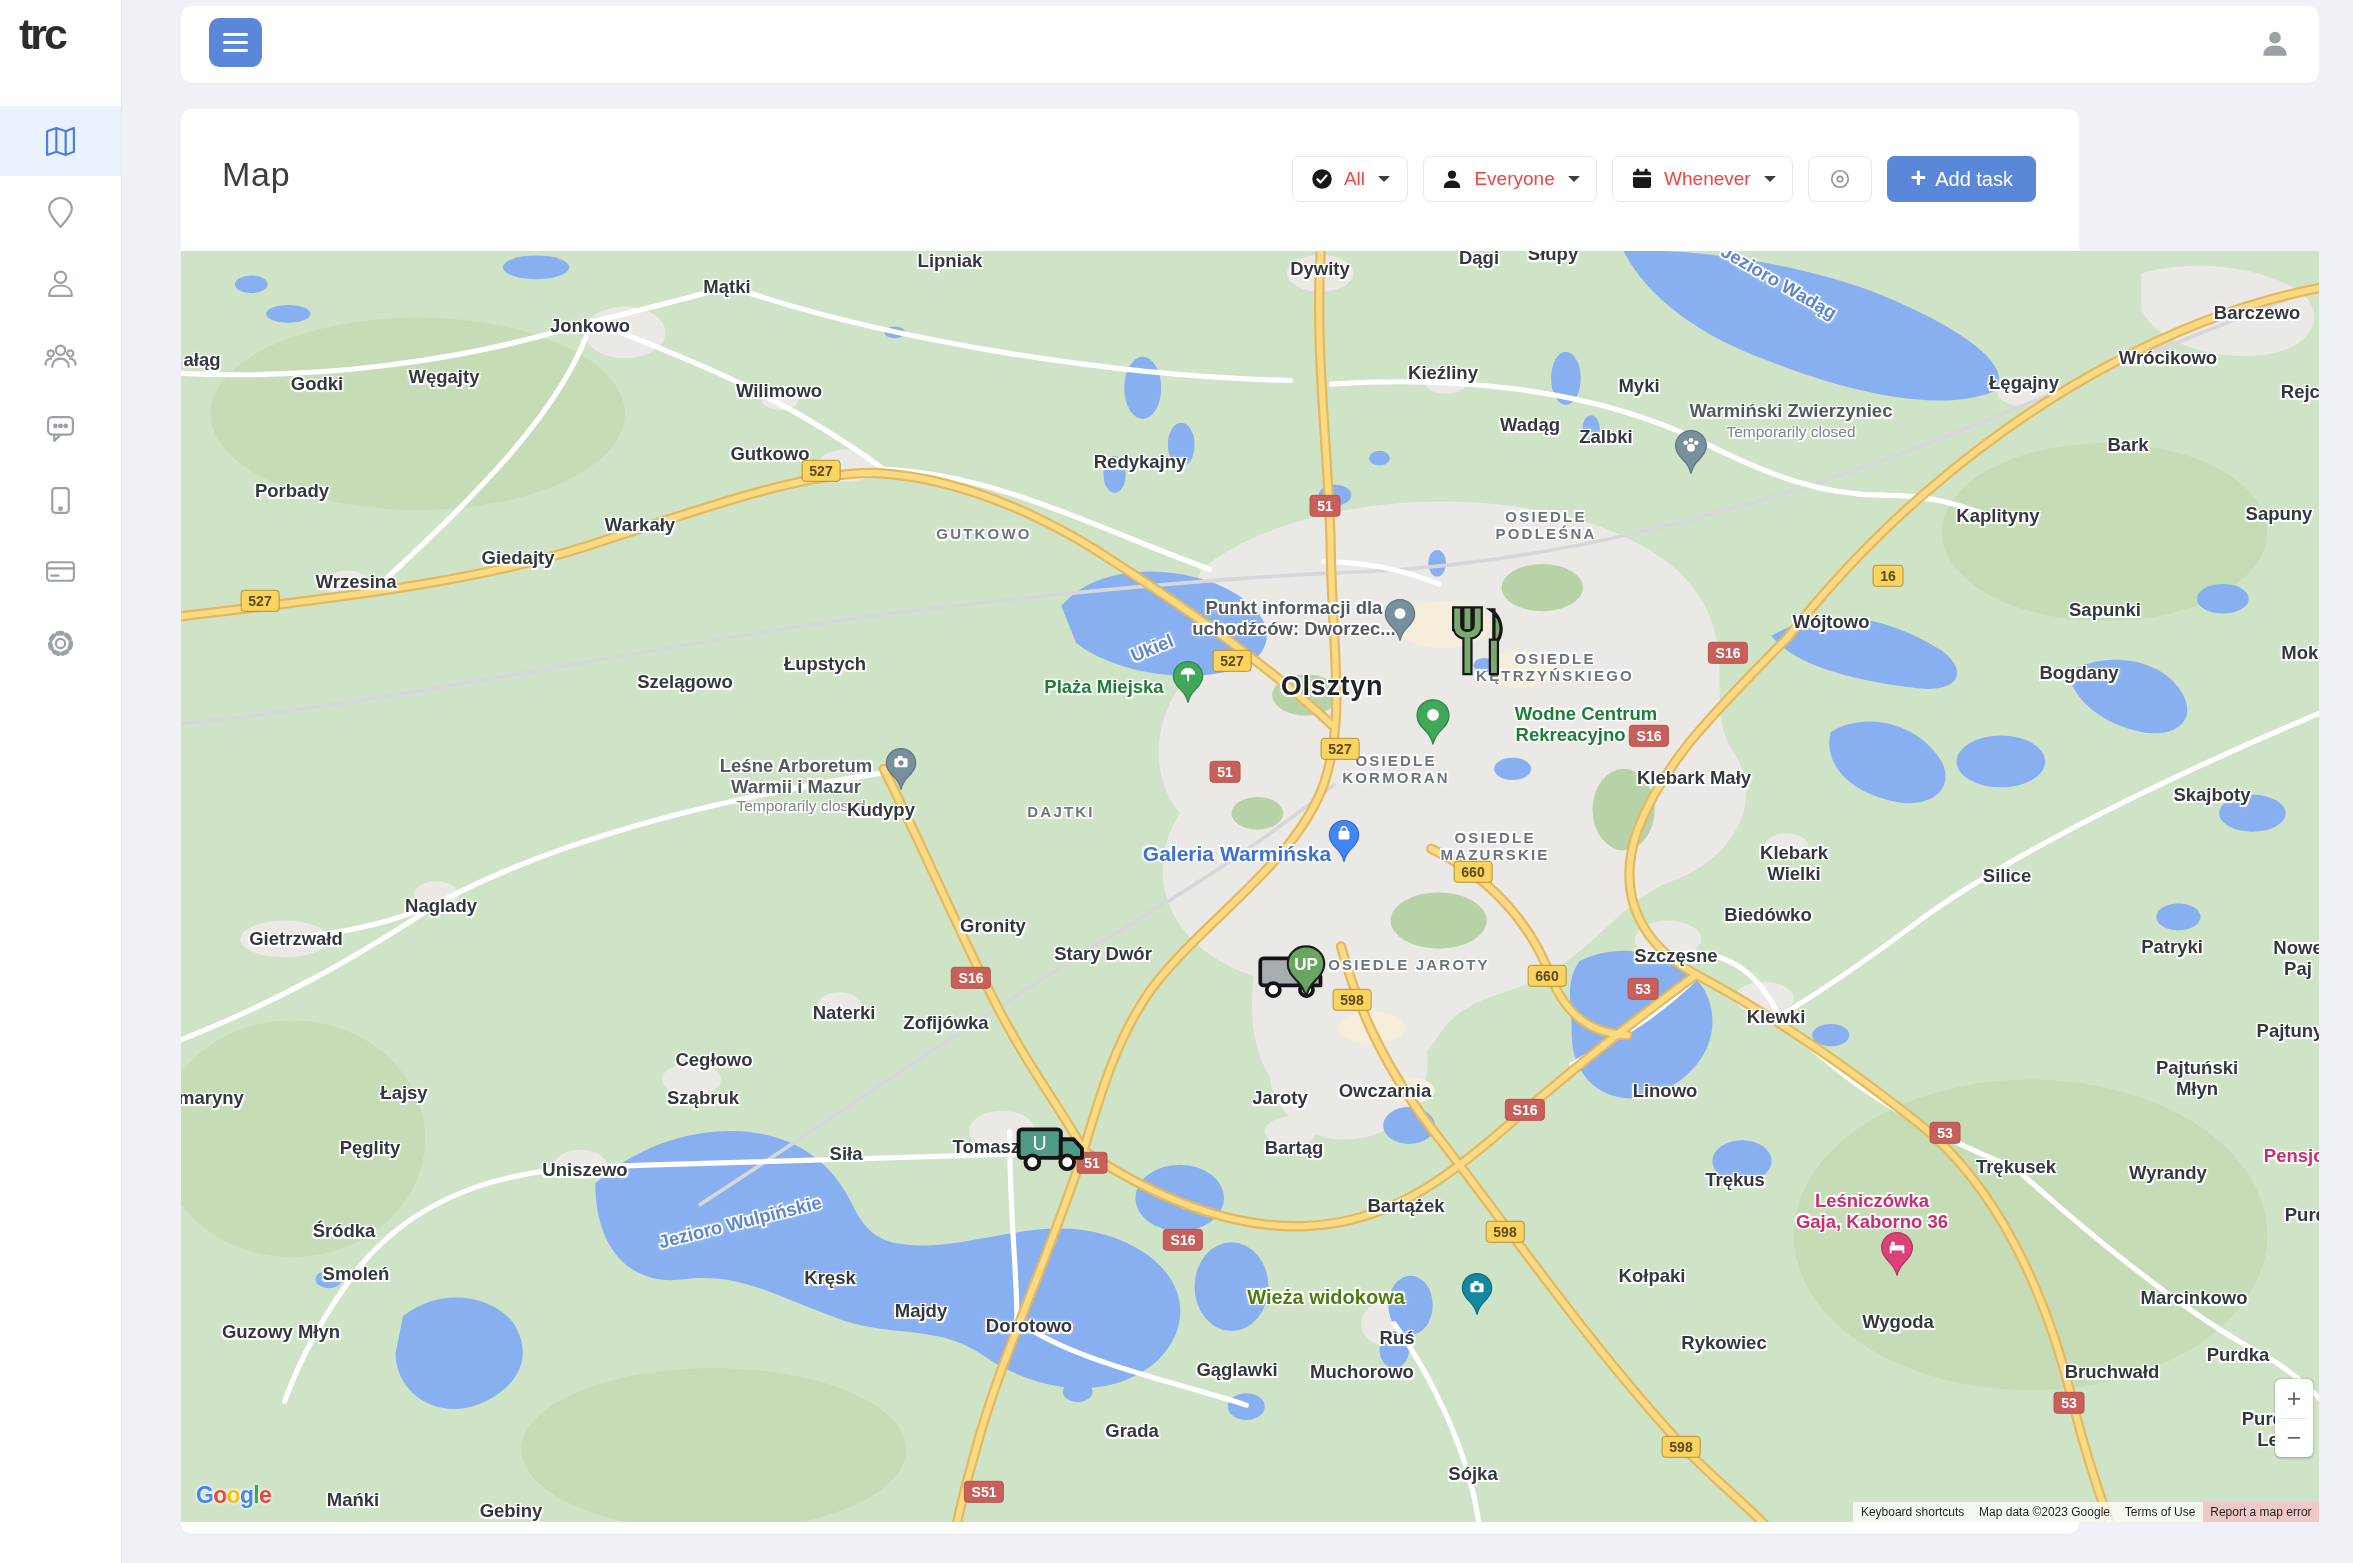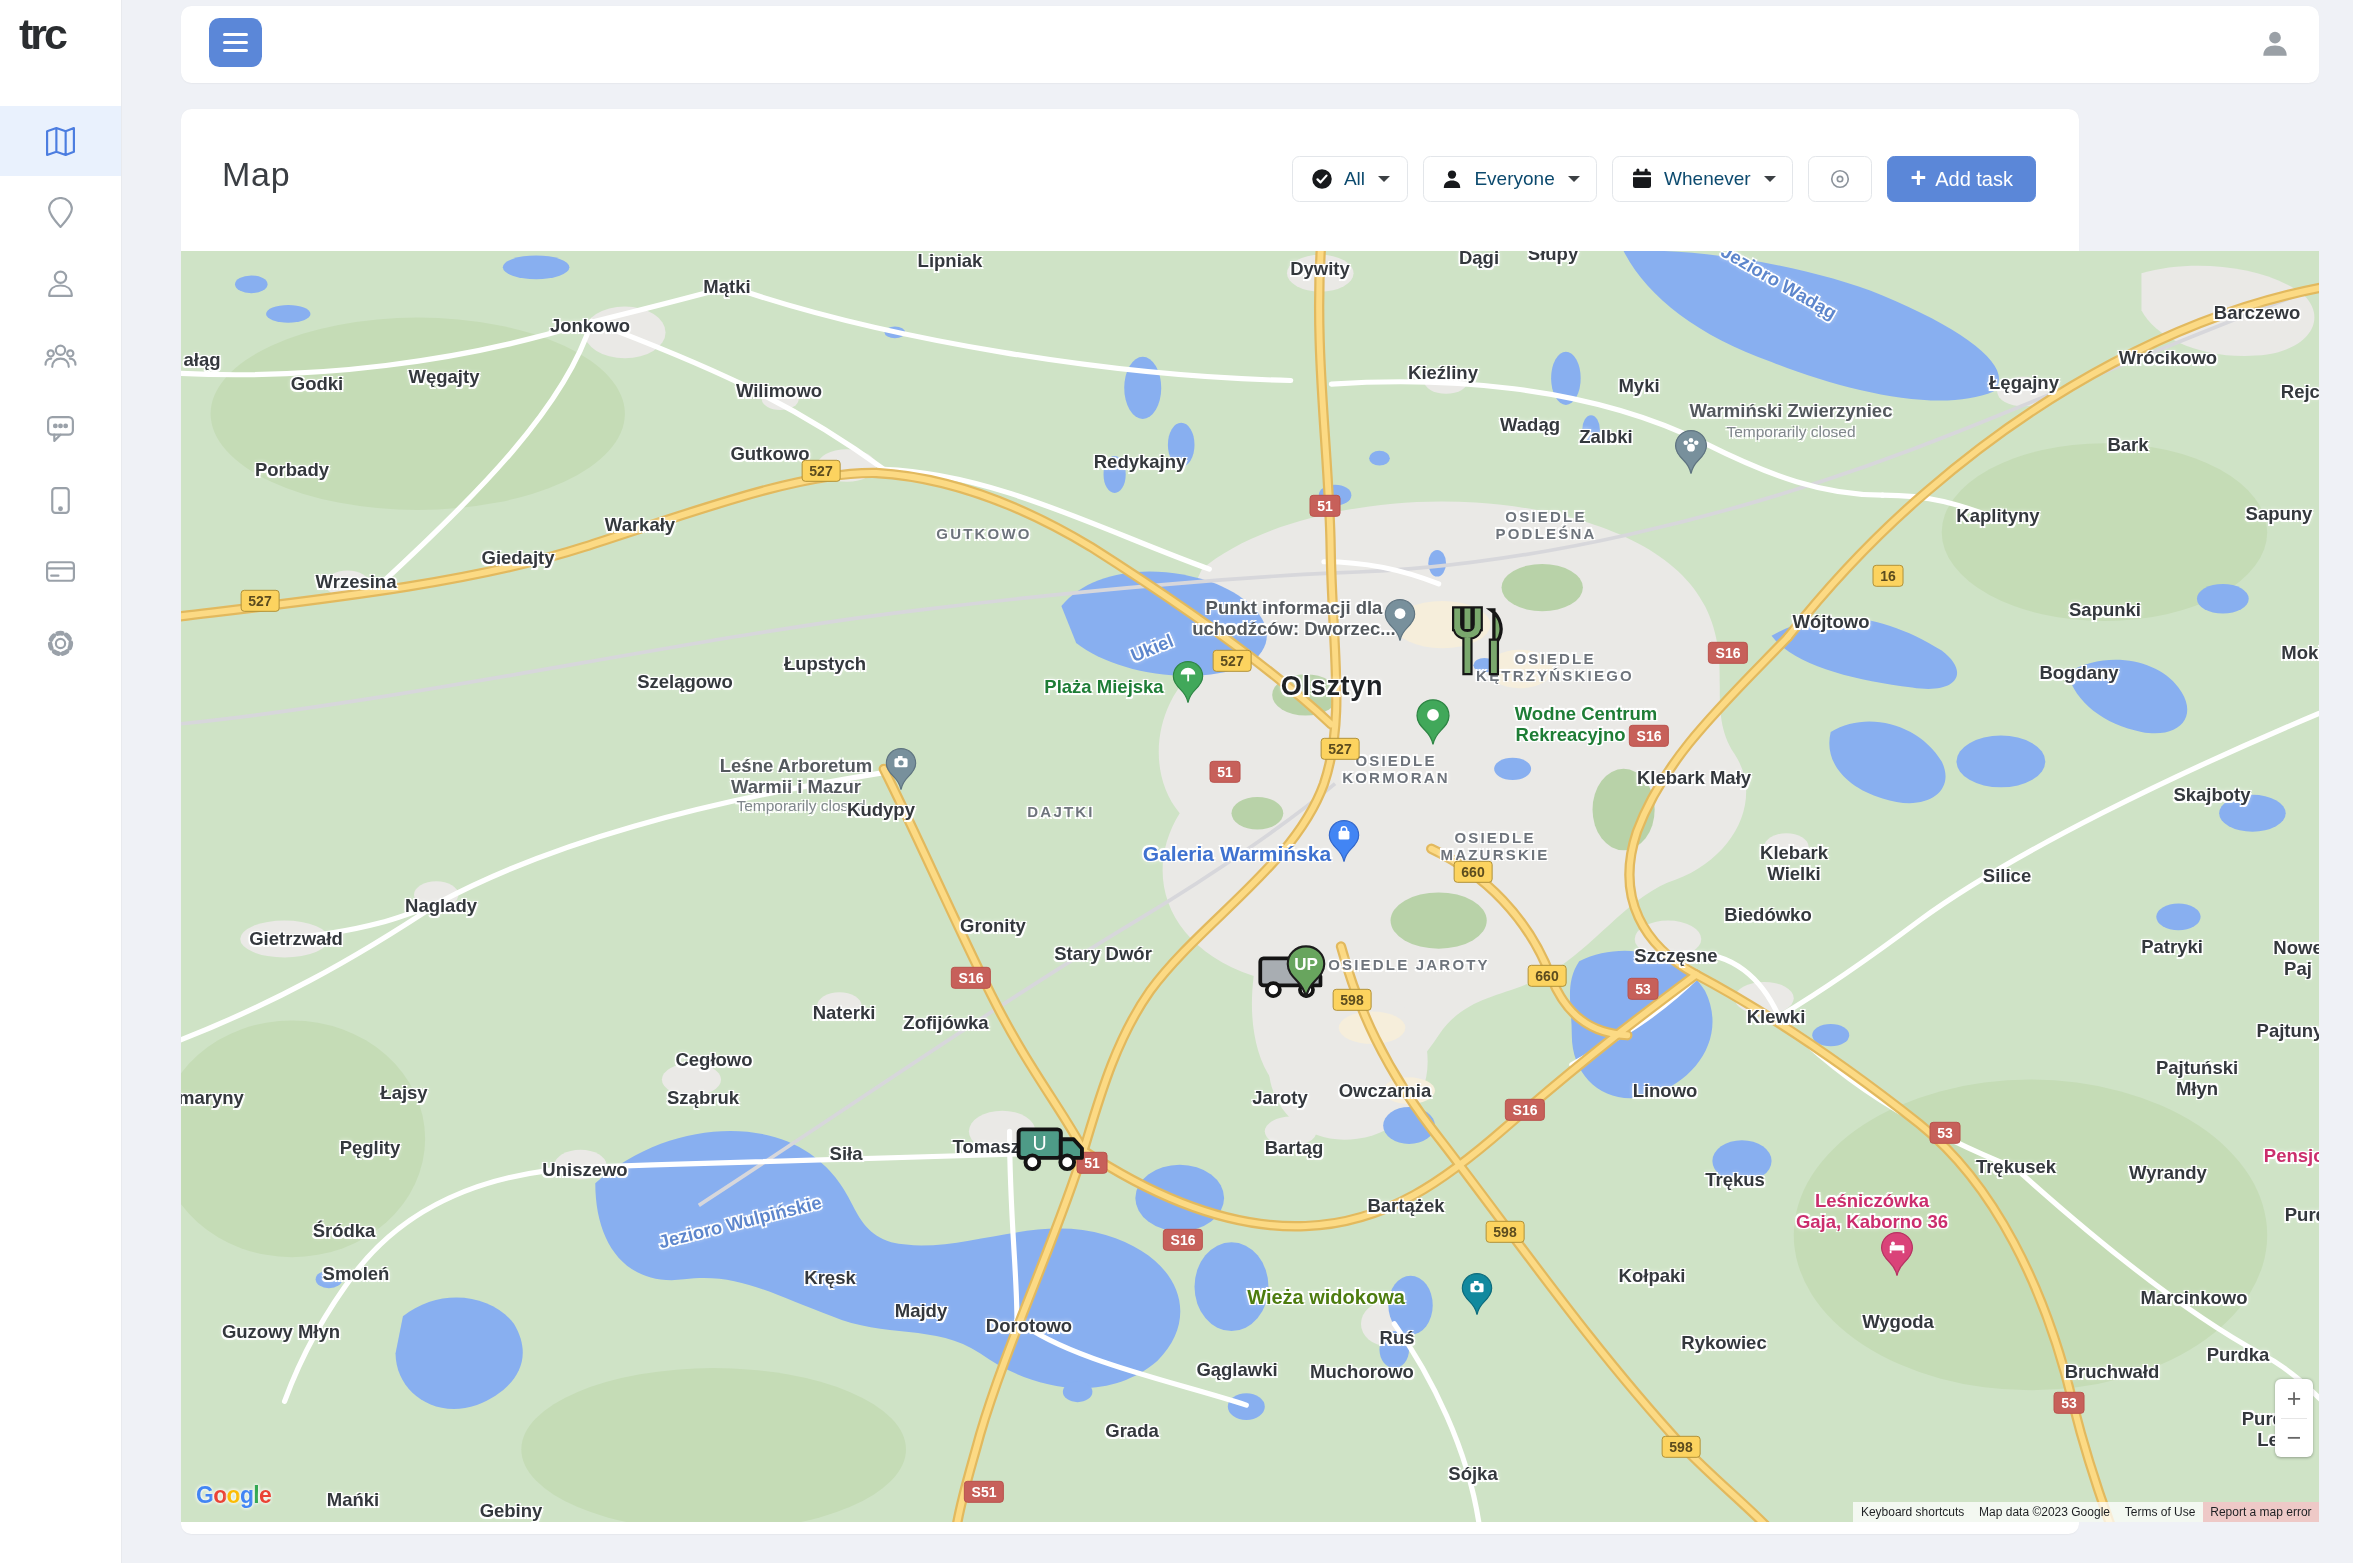--- a/index.html
+++ b/index.html
@@ -28,21 +28,21 @@
     display:flex; flex-direction:column; align-items:center; justify-content:center; gap:4.4px; }
   .hamburger span { display:block; width:25px; height:3.7px; background:#fff; border-radius:2.2px; }
   .user-ic { position:absolute; right:27px; top:21px; width:34px; height:34px; cursor:pointer; }
   
   .card { position:absolute; left:181px; top:109px; width:1898px; height:1425px;
     background:#fff; border-radius:10.4px; box-shadow:0 0.7px 1.5px rgba(0,0,0,.04); }
   .page-title { position:absolute; left:41px; top:46px; font-size:34px; font-weight:300;
     color:#3a3e43; letter-spacing:0.7px; }
   .filters { position:absolute; right:43px; top:47px; display:flex; gap:15px; align-items:center; }
   .fbtn { height:46px; background:#fff; border:1.5px solid #e3e6ea; border-radius:7.4px;
-    display:flex; align-items:center; gap:10.4px; padding:0 16.3px; font-size:19px; color:#0c4a6e;
+    display:flex; align-items:center; gap:10.4px; padding:0 16.3px; font-size:19px; color:#ef4444;
     cursor:pointer; font-family:inherit; }
   .fbtn svg { width:24px; height:24px; }
   .caret { width:0; height:0; border-left:6px solid transparent; border-right:6px solid transparent;
     border-top:6.7px solid #3c4044; margin-left:3px; }
   .iconbtn { width:64px; justify-content:center; padding:0; }
   .addtask { background:#5b87d8; border-color:#5b87d8; color:#fff; font-size:20px; gap:9px; padding:0 22px; }
   .addtask .plus { font-size:27px; font-weight:bold; line-height:0; margin-top:-3px; }
   
   .map { position:absolute; left:0; top:142px; width:2138px; height:1271px;
     overflow:hidden; background:#cfe3c6; cursor:grab; }
@@ -356,21 +356,21 @@
         <div class="lbl" style="position: absolute; left: 1425px; top: 186px; transform: translate(-50%, -50%);">Zalbki</div>
         <div class="lbl" style="position: absolute; left: 1947px; top: 194px; transform: translate(-50%, -50%);">Bark</div>
         <div class="lbl" style="position: absolute; left: 2124px; top: 141px; transform: translate(-50%, -50%);">Rejcz</div>
         <div class="lbl" style="position: absolute; left: 598px; top: 140px; transform: translate(-50%, -50%);">Wilimowo</div>
         <div class="lbl poi-gray" style="position: absolute; left: 1610px; top: 160px; transform: translate(-50%, -50%);">Warmiński Zwierzyniec</div>
         <div class="lbl sub" style="position: absolute; left: 1610px; top: 181px; transform: translate(-50%, -50%);">Temporarily closed</div>
         <div class="lbl" style="position: absolute; left: 589px; top: 203px; transform: translate(-50%, -50%);">Gutkowo</div>
         <div class="lbl" style="position: absolute; left: 959px; top: 211px; transform: translate(-50%, -50%);">Redykajny</div>
         <div class="lbl" style="position: absolute; left: 1817px; top: 265px; transform: translate(-50%, -50%);">Kaplityny</div>
         <div class="lbl" style="position: absolute; left: 2098px; top: 263px; transform: translate(-50%, -50%);">Sapuny</div>
-        <div class="lbl" style="position: absolute; left: 111px; top: 219px; transform: translate(-50%, -50%);">Porbady</div>
+        <div class="lbl" style="position: absolute; left: 111px; top: 240px; transform: translate(-50%, -50%);">Porbady</div>
         <div class="lbl" style="position: absolute; left: 459px; top: 274px; transform: translate(-50%, -50%);">Warkały</div>
         <div class="lbl district" style="position: absolute; left: 803px; top: 283px; transform: translate(-50%, -50%);">GUTKOWO</div>
         <div class="lbl district" style="position: absolute; left: 1365px; top: 274px; transform: translate(-50%, -50%);">OSIEDLE
 PODLEŚNA</div>
         <div class="lbl" style="position: absolute; left: 337px; top: 307px; transform: translate(-50%, -50%);">Giedajty</div>
         <div class="lbl" style="position: absolute; left: 175px; top: 331px; transform: translate(-50%, -50%);">Wrzesina</div>
         <div class="lbl" style="position: absolute; left: 1924px; top: 359px; transform: translate(-50%, -50%);">Sapunki</div>
         <div class="lbl" style="position: absolute; left: 1650px; top: 371px; transform: translate(-50%, -50%);">Wójtowo</div>
         <div class="lbl" style="position: absolute; left: 1898px; top: 422px; transform: translate(-50%, -50%);">Bogdany</div>
         <div class="lbl" style="position: absolute; left: 2127px; top: 402px; transform: translate(-50%, -50%);">Mokin</div>

